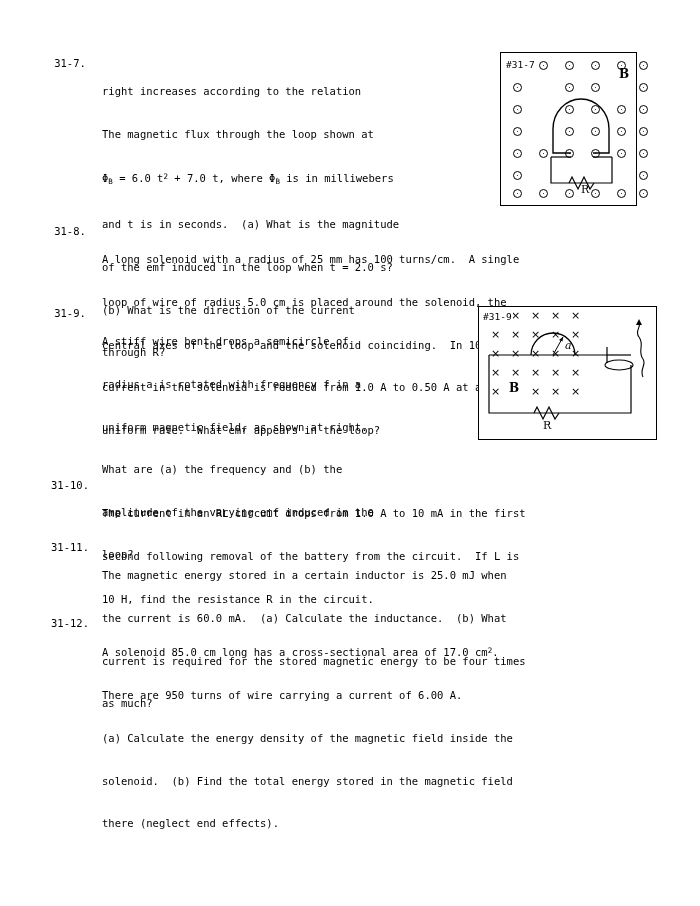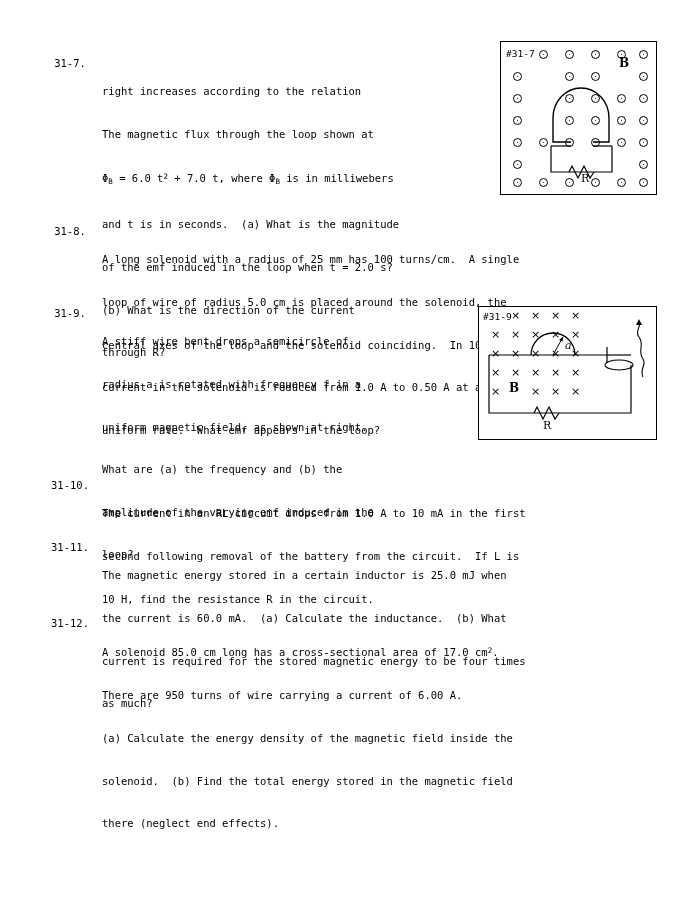--- a/index.html
+++ b/index.html
@@ -114,21 +114,21 @@
       <span class="ln">right increases according to the relation</span>
       <span class="ln">The magnetic flux through the loop shown at</span>
       <span class="ln"><span>Φ</span><sub>B</sub><span> = 6.0 t</span><sup>2</sup><span> + 7.0 t, where </span><span>Φ</span><sub>B</sub><span> is in milliwebers</span></span>
       <span class="ln">and t is in seconds.  (a) What is the magnitude</span>
       <span class="ln">of the emf induced in the loop when t = 2.0 s?</span>
       <span class="ln">(b) What is the direction of the current</span>
       <span class="ln">through R?</span>
     </div>
   </div>
 
-  <div class="figbox" style="left:500px; top:41px; width:157px; height:154px;">
+  <div class="figbox" style="left:500px; top:52px; width:137px; height:154px;">
 
     <div class="dot" style="left:12px;  top:8px;"></div>
     <div class="dot" style="left:38px;  top:8px;"></div>
     <div class="dot" style="left:64px;  top:8px;"></div>
     <div class="dot" style="left:90px;  top:8px;"></div>
     <div class="dot" style="left:116px; top:8px;"></div>
     <div class="dot" style="left:138px; top:8px;"></div>
 
     <div class="dot" style="left:12px;  top:30px;"></div>
     <div class="dot" style="left:64px;  top:30px;"></div>

